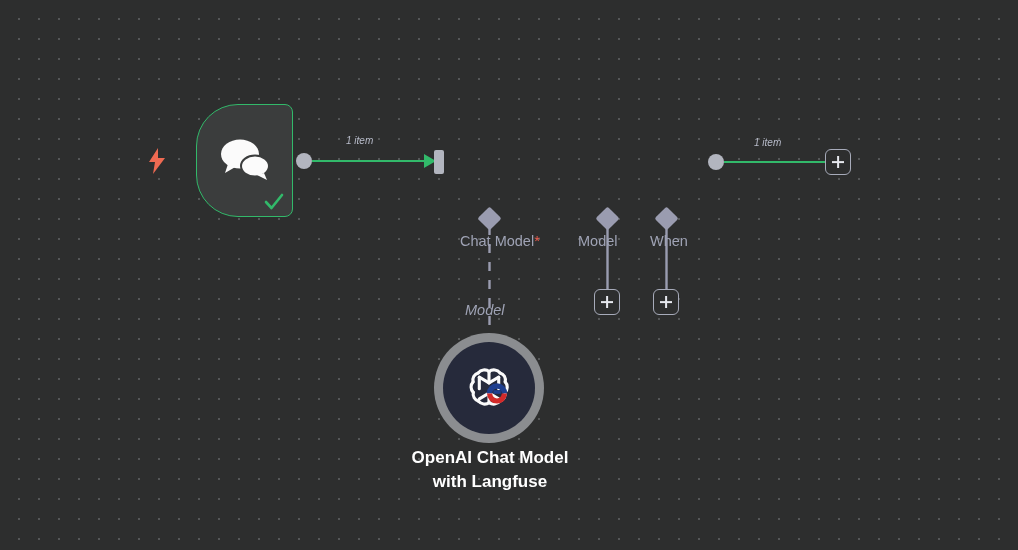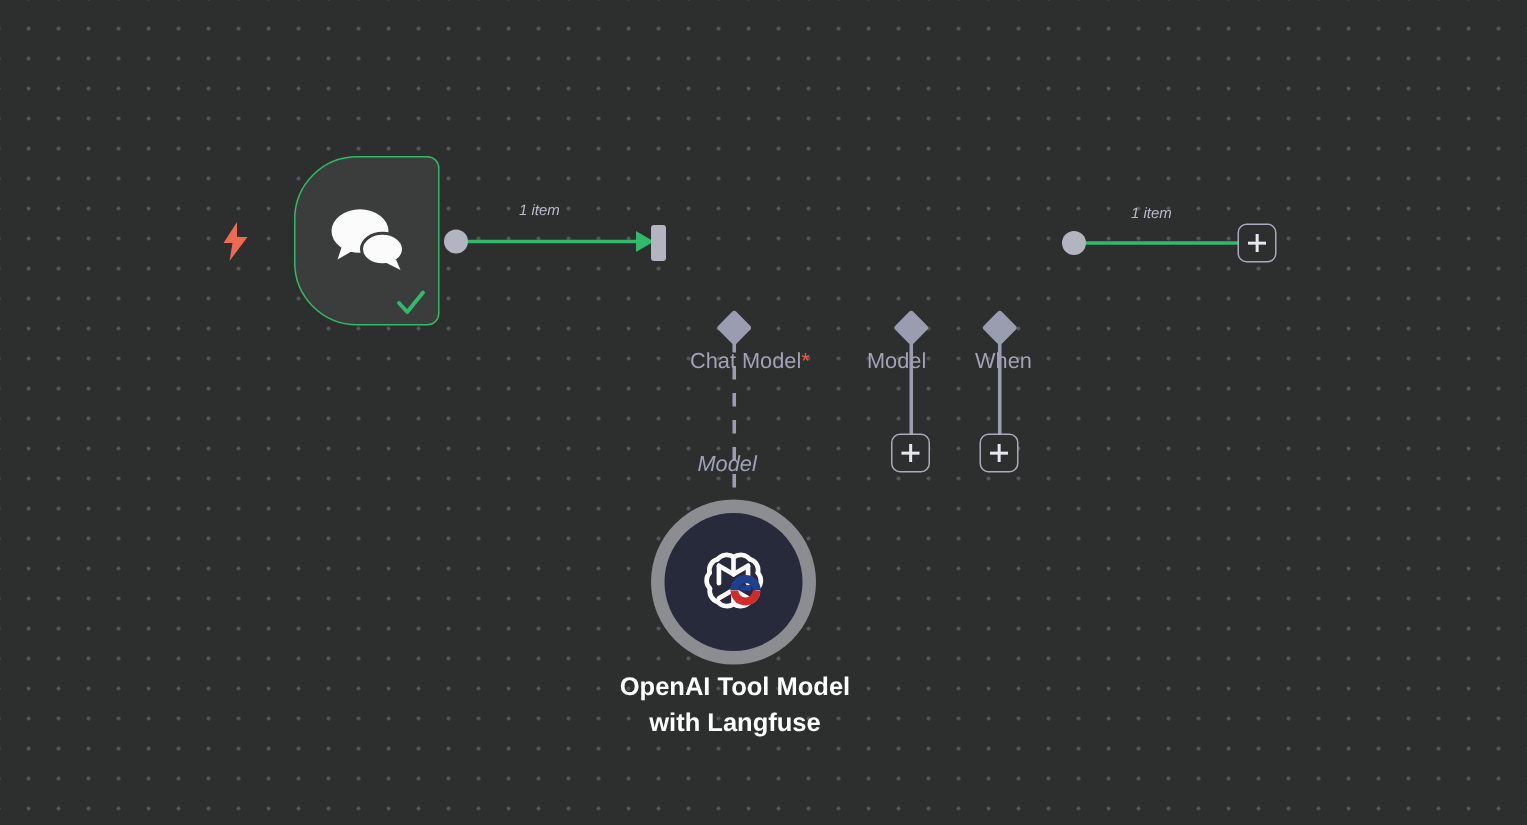--- a/index.html
+++ b/index.html
@@ -341,16 +341,16 @@
             <path d="M24.5 29.5h15" fill="none" stroke="#1f3f8f" stroke-width="0"></path>
             <path d="M22.2 31.5a9.8 9.8 0 0 0 19.6 0" fill="none" stroke="#d32a2a" stroke-width="0"></path>
             <path d="M24.6 29.6a7.4 7.4 0 0 0 14.8 0" fill="none" stroke="#d32a2a" stroke-width="5.2"></path>
             <rect x="28.4" y="26.2" width="7.4" height="3.6" fill="#1f3f8f"></rect>
           </g>
         </svg>
       </div>
     </div>
   </div>
 
-  <div class="node-label" id="model-label">OpenAI Tool Model
+  <div class="node-label" id="model-label">OpenAI Chat Model
 with Langfuse</div>
 
 </div>
 
 </body></html>

